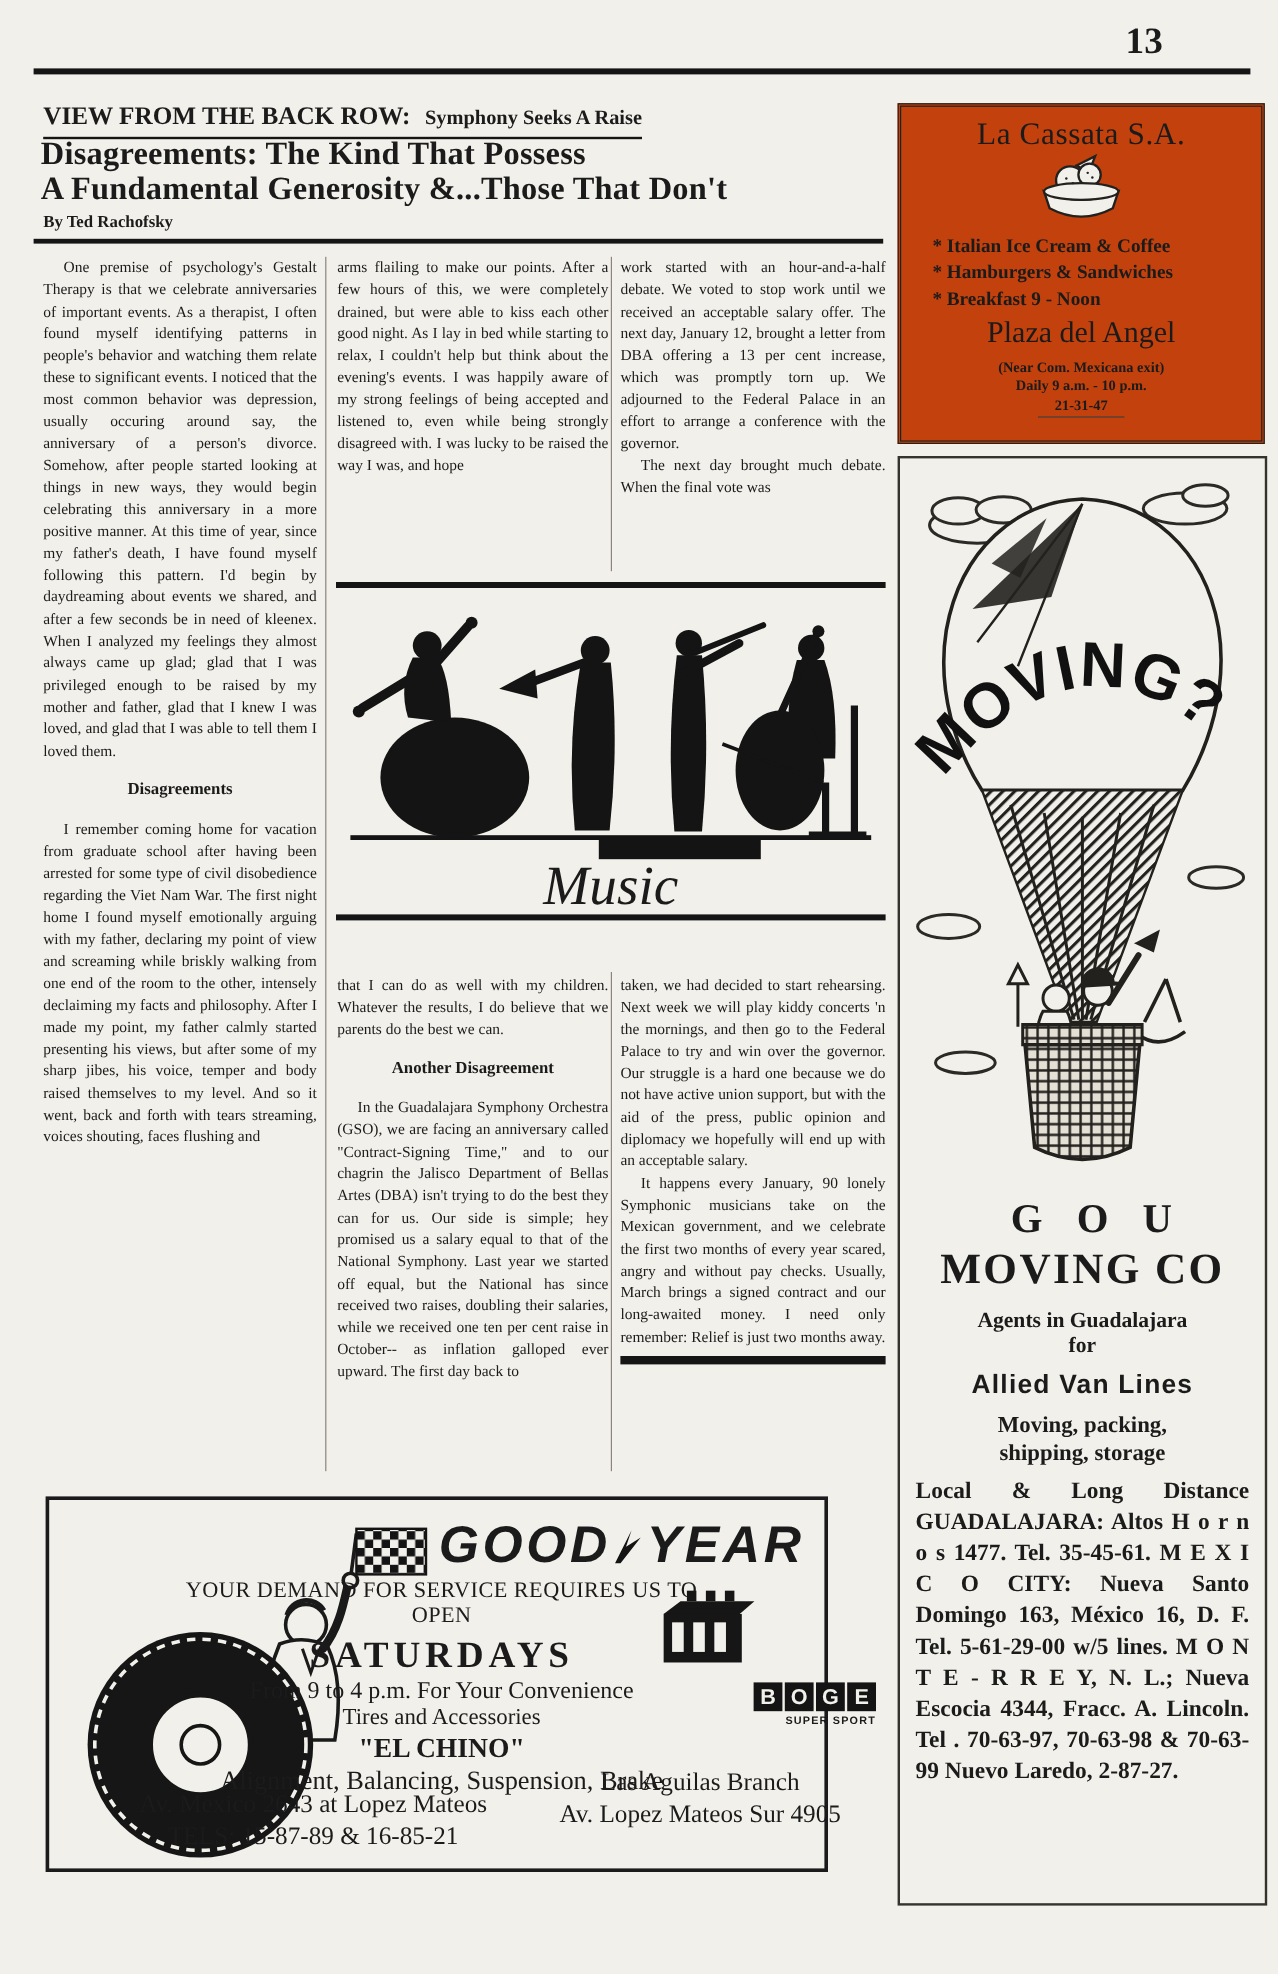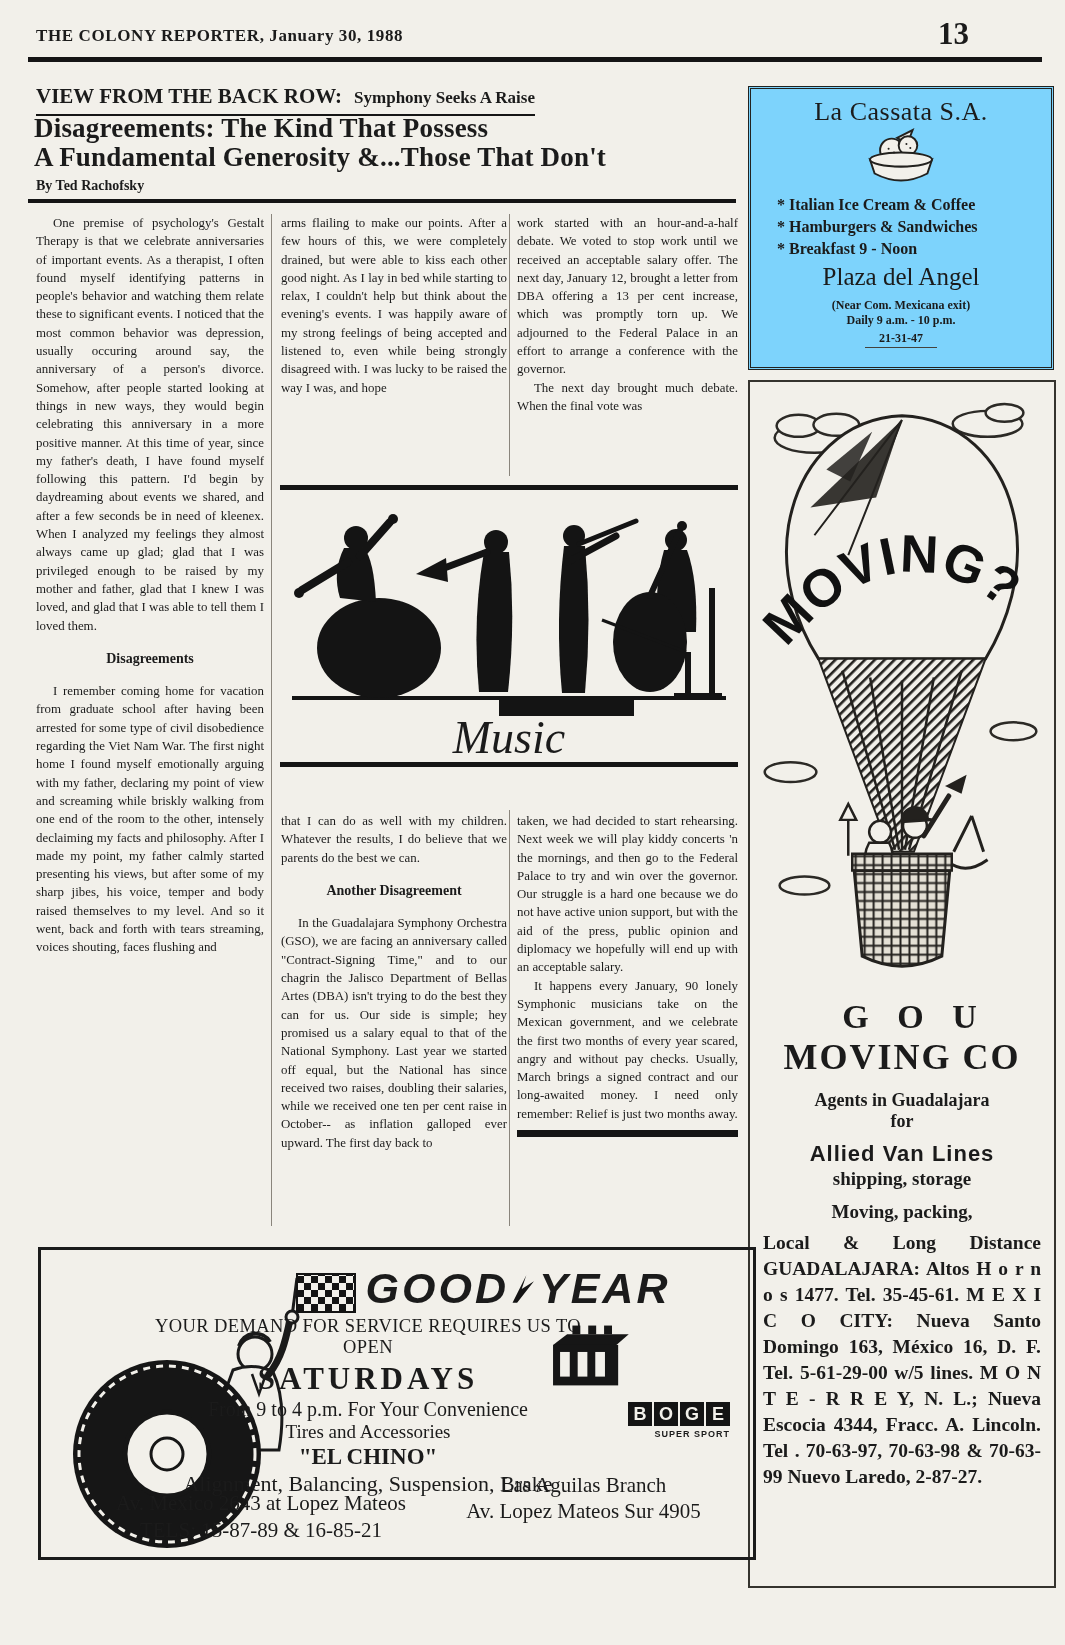--- a/index.html
+++ b/index.html
@@ -32,41 +32,41 @@
   .c2b{left:281px;top:812px;width:226px;}
   .c3b{left:517px;top:812px;width:221px;}
   .colrule{width:1px;background:#8a857c;}
   .endbar{height:7px;background:#151515;margin-top:7px;width:100%;}
   
   .musicfig{left:280px;top:485px;width:458px;}
   .musicfig .toprule,.musicfig .botrule{height:5px;background:#151515;}
   .musicfig svg{display:block;margin:10px auto 0 auto;}
   .figcap{text-align:center;font-style:italic;font-weight:normal;font-size:46px;line-height:48px;margin-top:-4px;}
   
-  .cassata{left:748px;top:86px;width:306px;height:284px;border:3px double #22221f;background:#7dd3fc;text-align:center;box-sizing:border-box;}
+  .cassata{left:748px;top:86px;width:306px;height:284px;border:3px double #22221f;background:#c2410c;text-align:center;box-sizing:border-box;}
   .cassata .title{font-size:26px;margin-top:8px;letter-spacing:.5px;}
   .cassata .items{width:248px;margin:2px auto 0 auto;text-align:left;font-weight:bold;font-size:16px;line-height:20px;}
   .cassata .items div{padding-left:16px;text-indent:-16px;margin-bottom:2px;}
   .cassata .place{font-size:25px;margin-top:4px;}
   .cassata .note{font-size:12px;font-weight:bold;line-height:15px;}
   .cassata .note.first{margin-top:7px;}
   .cassata .phone{font-size:12px;font-weight:bold;display:inline-block;border-bottom:1px solid #44423c;padding:0 14px 1px 14px;margin-top:1px;}
   
   .moving{left:748px;top:380px;width:308px;height:1208px;border:2px solid #35332e;box-sizing:border-box;text-align:center;}
   .moving svg.balloon{display:block;margin:4px auto 0 auto;}
   .gou{font-size:34px;font-weight:bold;letter-spacing:10px;margin-top:0px;padding-left:25px;}
   .movco{font-size:36px;font-weight:bold;letter-spacing:2px;margin-top:0px;}
   .agents{font-size:18px;font-weight:bold;margin-top:12px;}
   .for{font-size:18px;font-weight:bold;}
   .allied{font-family:"Liberation Sans", sans-serif;font-size:22px;font-weight:bold;margin-top:9px;letter-spacing:1px;}
   .svc{font-size:19px;font-weight:bold;line-height:24px;}
   .svc.first{margin-top:9px;}
   .mv-addr{font-size:19.5px;font-weight:bold;line-height:26px;text-align:justify;padding:6px 13px 0 13px;}
   
-  .goodyear{left:38px;top:1247px;width:718px;height:313px;border:3px solid #1b1b1b;box-sizing:border-box;}
+  .goodyear{left:38px;top:1247px;width:652px;height:313px;border:3px solid #1b1b1b;box-sizing:border-box;}
   .gy-logo{left:262px;top:14px;width:430px;display:flex;justify-content:center;align-items:center;gap:2px;}
   .gy-logo span{font-family:"Liberation Sans", sans-serif;font-weight:bold;font-style:italic;font-size:43px;letter-spacing:3px;}
   .gy-stack{left:112px;top:66px;width:430px;text-align:center;}
   .gy-l1{font-size:18.5px;letter-spacing:.4px;}
   .gy-l2{font-size:31px;font-weight:bold;letter-spacing:4px;margin-top:3px;}
   .gy-l3{font-size:20px;margin-top:1px;}
   .gy-l4{font-size:19px;}
   .gy-l5{font-size:23px;font-weight:bold;margin-top:1px;}
   .gy-l6{font-size:22px;margin-top:1px;}
   .gy-addr-left{left:55px;top:240px;width:330px;text-align:center;font-size:21px;line-height:27px;}
@@ -76,21 +76,20 @@
   .boge .cells{display:flex;gap:2px;justify-content:flex-end;}
   .boge .cell{display:block;width:24px;height:24px;background:#141414;color:#f2f0ea;font-family:"Liberation Sans",sans-serif;font-weight:bold;font-size:18px;line-height:24px;text-align:center;}
   .boge .sub{font-family:"Liberation Sans",sans-serif;font-size:9px;font-weight:bold;letter-spacing:1px;margin-top:3px;}
   .tire{left:4px;top:12px;}
 </style>
 </head>
 <body>
 
 <div class="page">
 
-  <div class="abs masthead">THE COLONY REPORTER, January 30, 1988</div>
   <div class="abs pagenum">13</div>
   <div class="abs rule header-rule"></div>
 
   <div class="abs kicker">
     <span class="k1">VIEW FROM THE BACK ROW:</span>
     <span class="k2">Symphony Seeks A Raise</span>
   </div>
   <div class="abs headline">
     <div>Disagreements: The Kind That Possess</div>
     <div>A Fundamental Generosity &amp;...Those That Don't</div>
@@ -253,22 +252,22 @@
       </g>
 
       <path d="M100,470 h100 v17 h-100 z" fill="url(#weave)" stroke="#23211e" stroke-width="2.5"></path>
       <path d="M102,487 L198,487 L190,573 Q150,593 110,573 Z" fill="url(#weave)" stroke="#23211e" stroke-width="3"></path>
     </svg>
     <div class="gou">G O U</div>
     <div class="movco">MOVING CO</div>
     <div class="agents">Agents in Guadalajara</div>
     <div class="for">for</div>
     <div class="allied">Allied Van Lines</div>
+    <div class="svc first">Moving, packing,</div>
     <div class="svc">shipping, storage</div>
-    <div class="svc first">Moving, packing,</div>
     <div class="mv-addr">Local &amp; Long Distance GUADALAJARA: Altos H o r n o s 1477. Tel. 35-45-61. M E X I C O CITY: Nueva Santo Domingo 163, México 16, D. F. Tel. 5-61-29-00 w/5 lines. M O N T E - R R E Y, N. L.; Nueva Escocia 4344, Fracc. A. Lincoln. Tel . 70-63-97, 70-63-98 &amp; 70-63-99 Nuevo Laredo, 2-87-27.</div>
   </div>
 
   <div class="abs goodyear">
     <svg class="abs tire" width="330" height="300" viewBox="0 0 330 300">
       <defs>
         <pattern id="chk" width="14" height="14" patternUnits="userSpaceOnUse">
           <rect width="14" height="14" fill="#f2f0ea"></rect>
           <rect width="7" height="7" fill="#141414"></rect>
           <rect x="7" y="7" width="7" height="7" fill="#141414"></rect>

